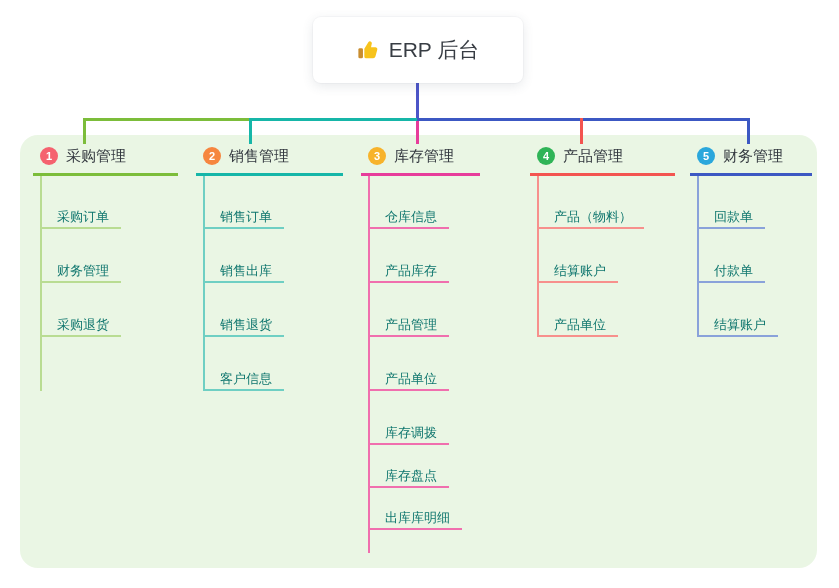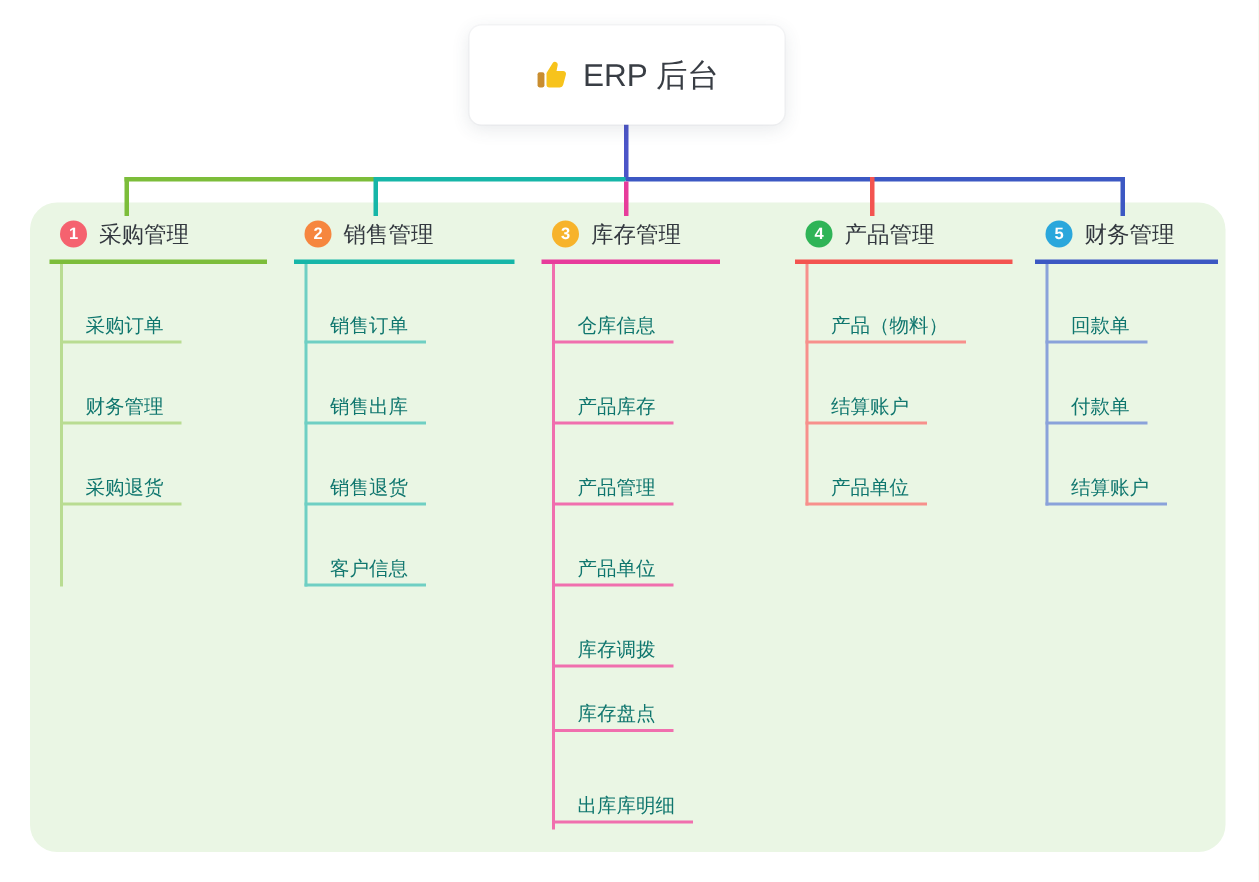--- a/index.html
+++ b/index.html
@@ -88,21 +88,21 @@
     padding: 0 12px 0 17px; line-height: 20px; height: 22px;
     font-size: 13px; color: #0f766e; white-space: nowrap;
     border-bottom: 2px solid;
   }
   .b1 .child { border-color: #b9dc92; }
   .b2 .child { border-color: #6fcfc3; text-align: center; }
   .b3 .child { border-color: #f06fae; }
   .b4 .child { border-color: #f7908c; }
   .b5 .child { border-color: #8aa2da; }
   .r0 { top: 61px; }  .r1 { top: 115px; } .r2 { top: 169px; }
-  .r3 { top: 223px; } .r4 { top: 277px; } .r5 { top: 320px; } .r6 { top: 381px; }
+  .r3 { top: 223px; } .r4 { top: 277px; } .r5 { top: 320px; } .r6 { top: 362px; }
 </style>
 </head>
 <body>
 
 <div class="canvas">
 
   <div class="panel"></div>
 
   <div class="line root-vline"></div>
   <div class="line bus-5"></div>

